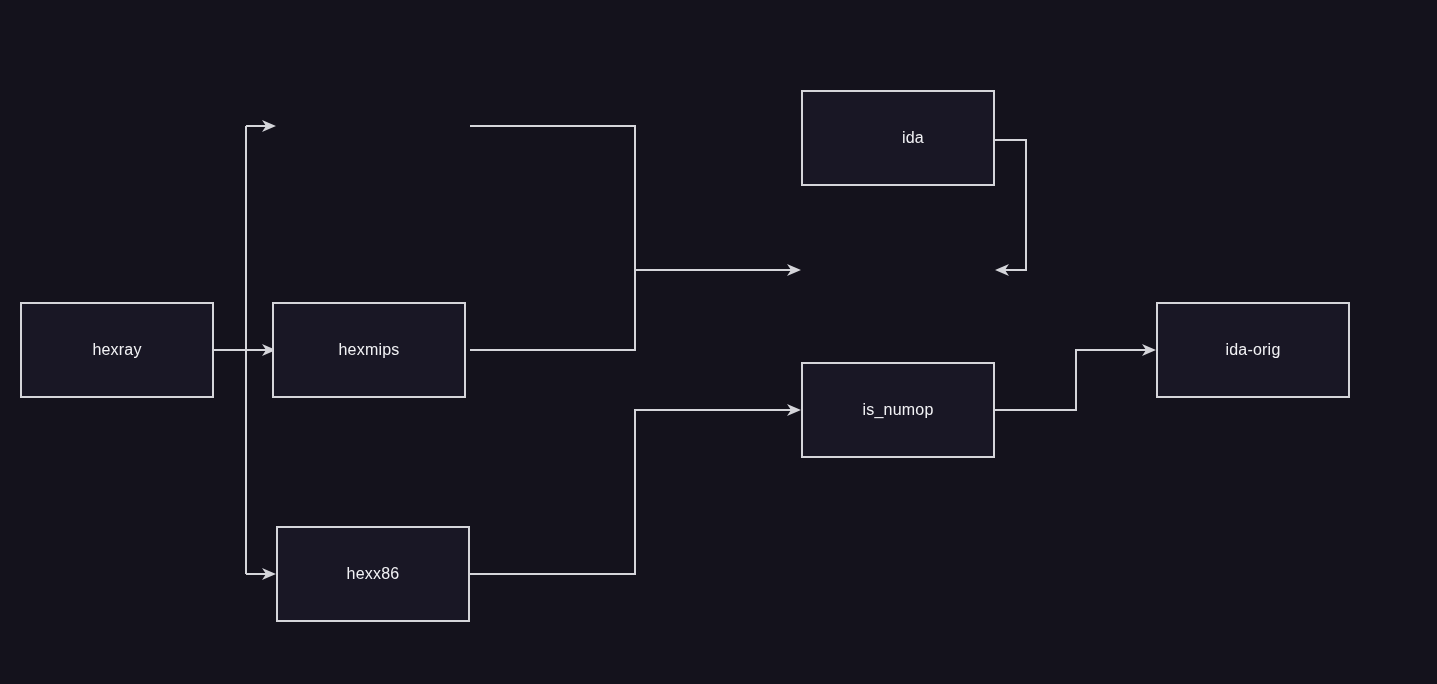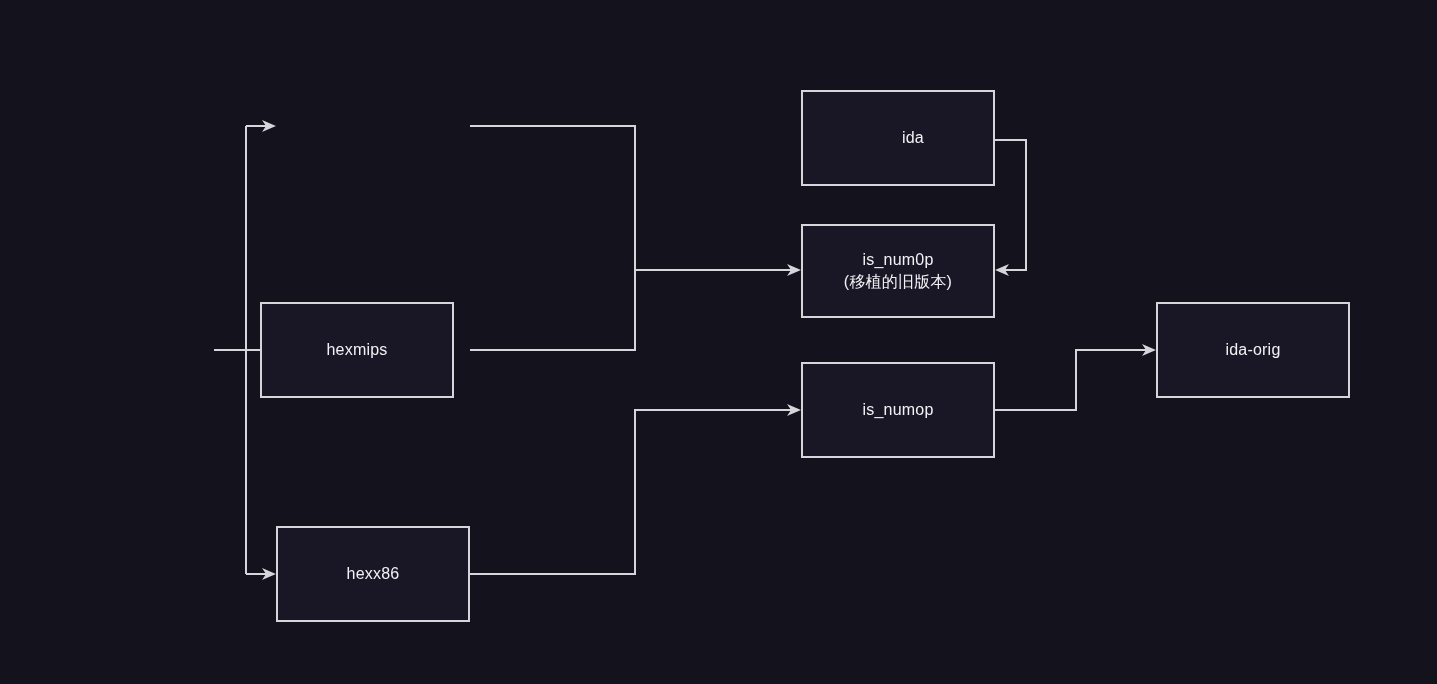--- a/index.html
+++ b/index.html
@@ -74,38 +74,37 @@
     <path d="M 470 574 L 635 574 L 635 410 L 791 410"></path>
     <polygon class="arrowhead" points="801,410 787,404 791,410 787,416"></polygon>
 
     <path d="M 995 140 L 1026 140 L 1026 270 L 1005 270"></path>
     <polygon class="arrowhead" points="995,270 1009,264 1005,270 1009,276"></polygon>
 
     <path d="M 995 410 L 1076 410 L 1076 350 L 1146 350"></path>
     <polygon class="arrowhead" points="1156,350 1142,344 1146,350 1142,356"></polygon>
   </svg>
 
+  <div class="node" style="left:20px;  top:302px; width:194px; height:96px;">
+    <span>hexray</span>
+  </div>
 
 
-  <div class="node" style="left:260px; top:302px; width:194px; height:96px;">
+  <div class="node" style="left:272px; top:302px; width:194px; height:96px;">
     <span>hexmips</span>
   </div>
 
   <div class="node" style="left:276px; top:526px; width:194px; height:96px;justify-content:center;">
     <span>hexx86</span>
   </div>
 
   <div class="node" style="left:801px; top:90px;  width:194px; height:96px;padding-left:30px;">
     <span>ida</span>
   </div>
 
-  <div class="node" style="left:801px; top:224px; width:194px; height:94px;">
-    <span>is_num0p
-(移植的旧版本)</span>
-  </div>
 
   <div class="node" style="left:1156px; top:302px; width:194px; height:96px;">
     <span>ida-orig</span>
   </div>
 
   <div class="node" style="left:801px; top:362px; width:194px; height:96px;">
     <span>is_numop</span>
   </div>
 
 </div>

